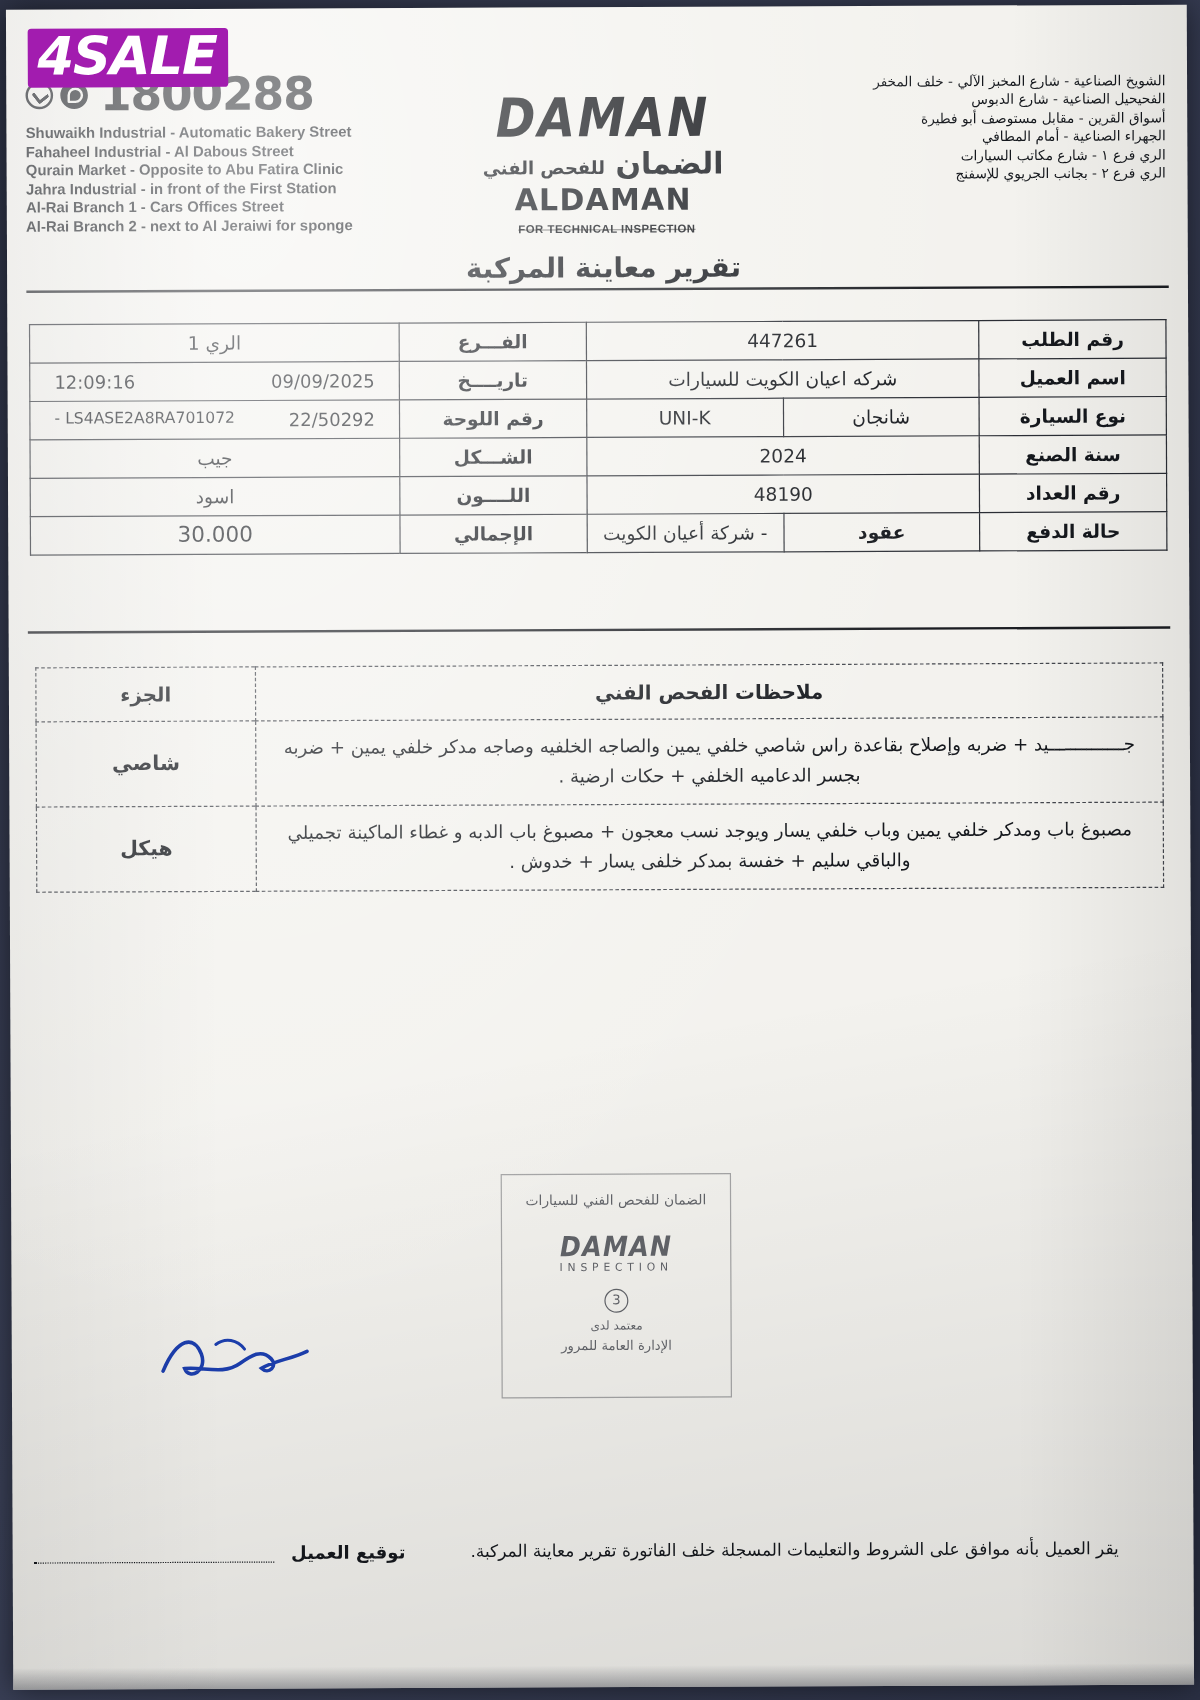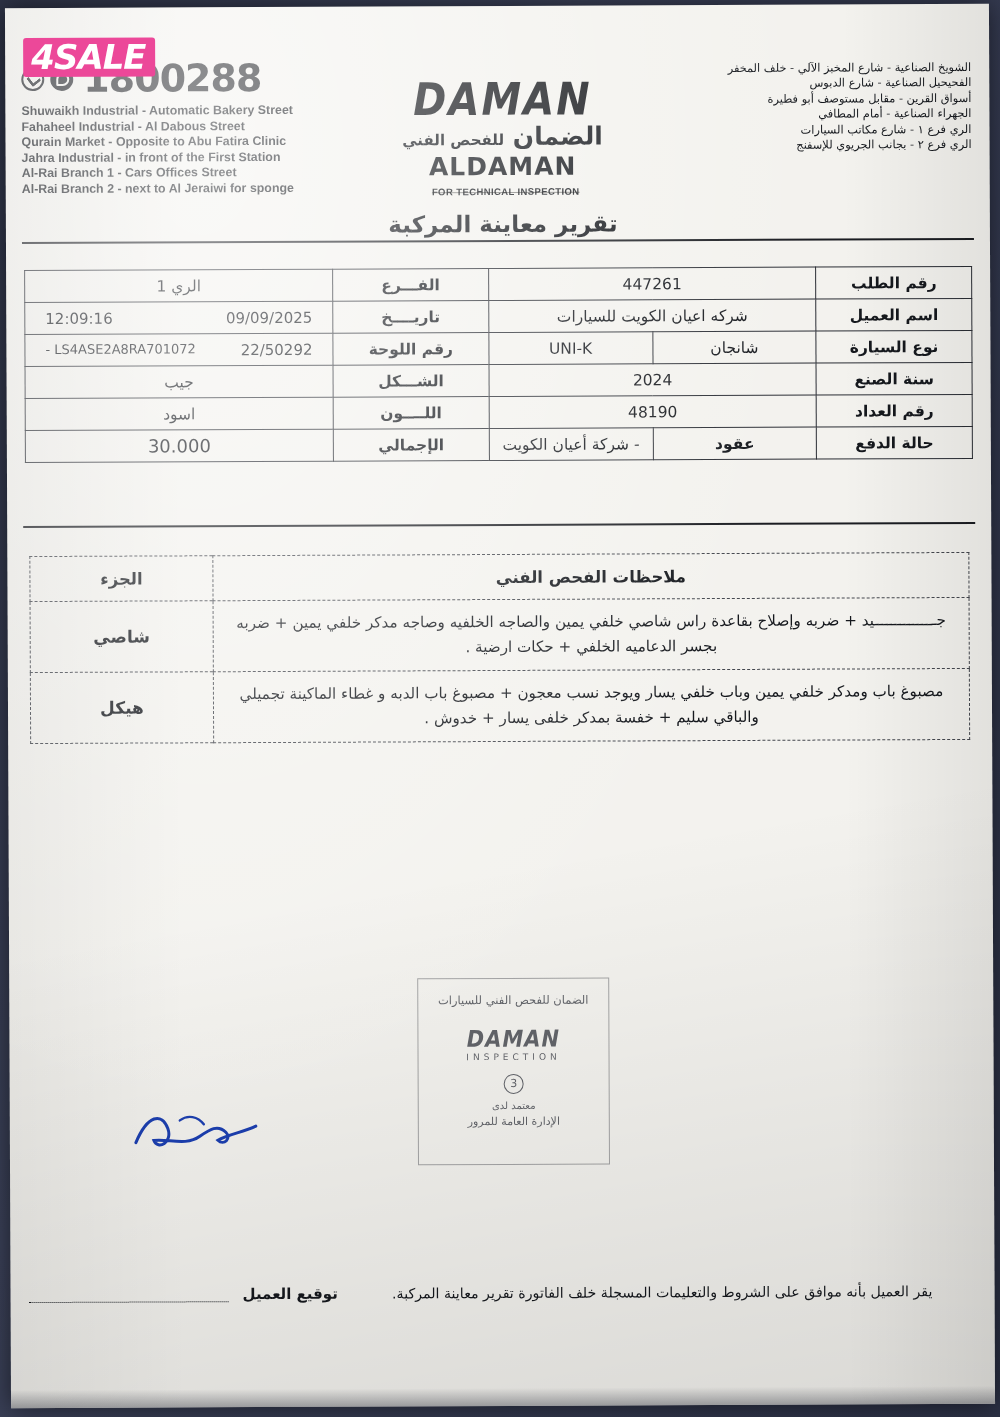--- a/index.html
+++ b/index.html
@@ -34,32 +34,31 @@
     pointer-events:none;
   }
   .sheet{
     position:absolute;inset:0;
     padding:0;
   }
 
   
   .watermark{
     position:absolute;left:18px;top:16px;
-    background:#ec4899;
+    background:#a21caf;
     color:#fff;
     font-weight:bold;
     font-style:italic;
-    font-size:34px;
+    font-size:44px;
     letter-spacing:-1px;
     padding:2px 10px 3px 8px;
     line-height:1;
     border-radius:3px;
     z-index:6;
     font-family:"DejaVu Sans", sans-serif;
-    margin-top:14px;
   }
   .watermark .four{color:#fff;}
   .watermark .sale{color:#fff;}
 
   
   .header{
     position:absolute;left:0;right:0;top:34px;height:190px;
   }
   .phone-block{
     position:absolute;left:16px;top:18px;width:330px;

